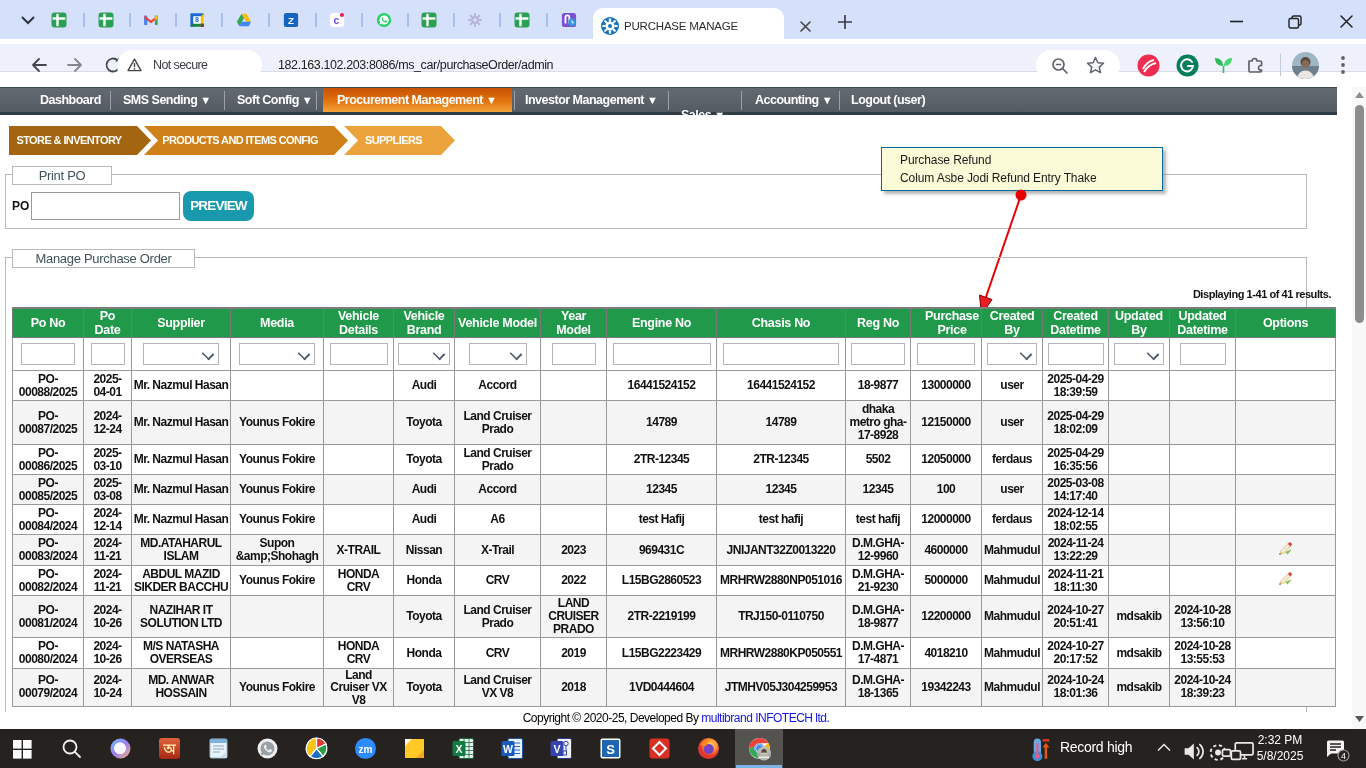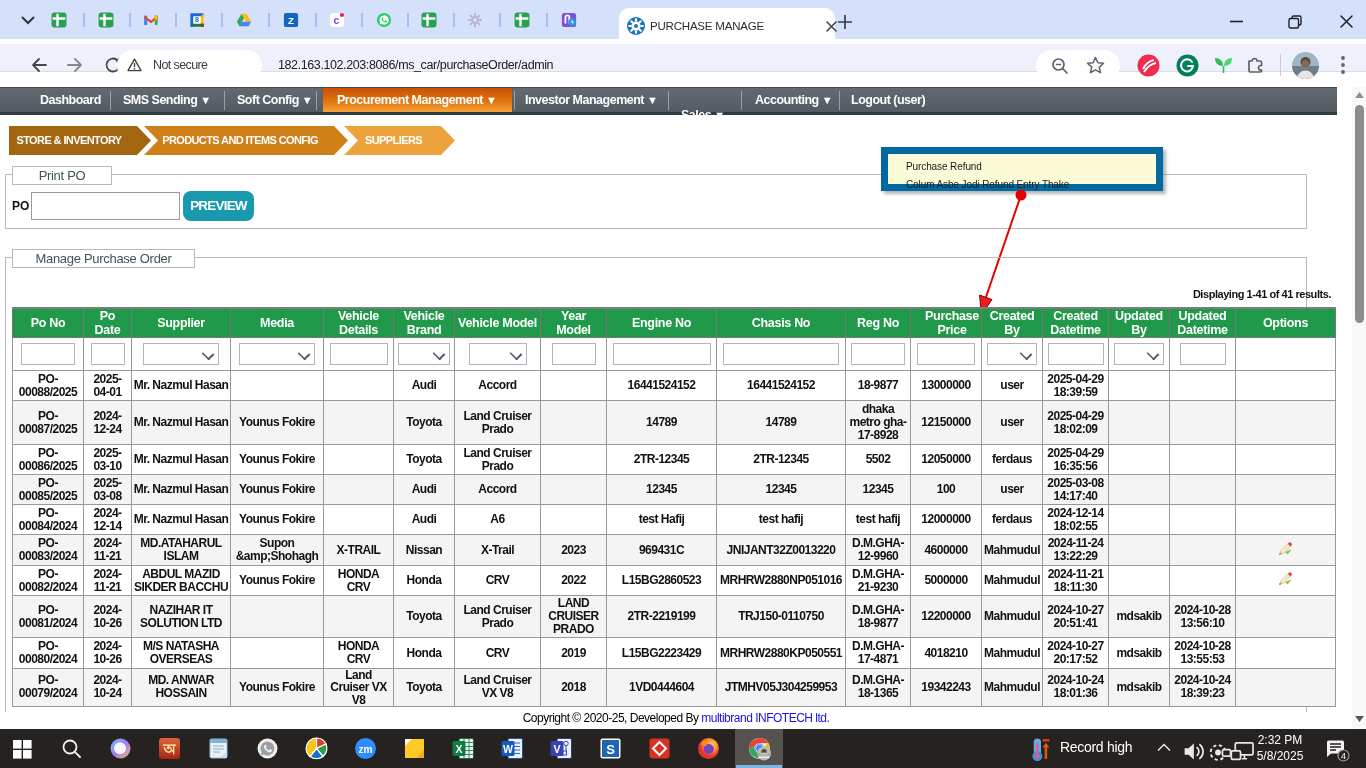--- a/index.html
+++ b/index.html
@@ -5,21 +5,21 @@
 * { margin:0; padding:0; box-sizing:border-box; }
 html,body { width:1366px; height:768px; overflow:hidden; font-family:"Liberation Sans", sans-serif; }
 #screen { position:absolute; top:0; left:0; width:1366px; height:768px; background:#fff; }
 .abs { position:absolute; }
 
 
 #tabstrip { top:0; left:0; width:1366px; height:44px; background:#fff; }
 #tabstripblue { position:absolute; top:0; left:0; width:1366px; height:39px; background:#d5e0fb; }
 .pinicon { position:absolute; top:12px; width:16px; height:16px; }
 .pinsep { position:absolute; top:13px; width:2px; height:14px; background:#a9bff0; }
-#activetab { position:absolute; left:593px; top:8px; width:216px; height:36px; background:#fff; border-radius:10px 10px 0 0;margin-left:26px; }
+#activetab { position:absolute; left:593px; top:8px; width:191px; height:36px; background:#fff; border-radius:10px 10px 0 0; }
 #tabtitle { position:absolute; left:31px; top:12px; font-size:11.5px; color:#2a2c30; letter-spacing:-0.2px; white-space:nowrap; }
 
 
 #toolbar { top:44px; left:0; width:1366px; height:28px; background:#eef1fb; border-bottom:1px solid #d9dce6; }
 #omnibox { position:absolute; left:131px; top:6px; width:988px; height:31px; }
 #chip { position:absolute; left:-14px; top:0; width:145px; height:31px; background:#fff; border-radius:15.5px; }
 #urltext { position:absolute; left:147px; top:8px; font-size:12.5px; letter-spacing:-0.4px; color:#202124; white-space:nowrap; }
 
 
 #page { top:87px; left:0; width:1366px; height:642px; background:#fff; }
@@ -36,21 +36,21 @@
 
 .fs-border { position:absolute; border:1px solid #b9b9b9; }
 .legend { position:absolute; background:#fff; border:1px solid #b9b9b9; text-align:center; font-size:13px; letter-spacing:-0.3px; color:#40535a; }
 
 
 #po-label { position:absolute; left:12px; top:112px; font-size:12px; font-weight:bold; color:#111; }
 #po-input { position:absolute; left:31px; top:105px; width:149px; height:28px; border:1px solid #9a9a9a; background:#fff; }
 #po-btn { position:absolute; left:183px; top:104px; width:71px; height:30px; background:#1899ad; border-radius:8px; color:#fff; font-size:13.5px; letter-spacing:-0.8px; font-weight:bold; text-align:center; line-height:30px; }
 
 
-#tooltip { position:absolute; left:881px; top:60px; width:282px; height:44px; background:#fbfbd8; border:7px solid #0369a1; box-shadow:3px 3px 3px rgba(120,120,120,.55); font-size:10px; letter-spacing:-0.1px; color:#1a1a1a; padding:4px 0 0 18px; line-height:17.5px; }
+#tooltip { position:absolute; left:881px; top:60px; width:282px; height:44px; background:#fbfbd8; border:1px solid #0369a1; box-shadow:3px 3px 3px rgba(120,120,120,.55); font-size:12px; letter-spacing:-0.1px; color:#1a1a1a; padding:4px 0 0 18px; line-height:17.5px; }
 
 
 #displaying { position:absolute; right:35px; top:201px; font-size:11px; letter-spacing:-0.45px; font-weight:bold; color:#111; }
 
 
 #grid { position:absolute; left:12px; top:220px; border-collapse:collapse; table-layout:fixed; width:1323px; border-top:2px solid #7d7d7d; }
 #grid th { background:#209a4a; color:#fff; font-size:12.5px; letter-spacing:-0.3px; line-height:14px; font-weight:bold; border:1px solid #777; padding:0; white-space:nowrap; overflow:hidden; }
 #grid td { border:1px solid #999; text-align:center; font-size:12px; letter-spacing:-0.5px; line-height:13px; font-weight:bold; color:#111; padding:0 1px; white-space:nowrap; overflow:hidden; }
 #grid tr.f td { background:#fff; }
 #grid tr.odd td { background:#fff; }

